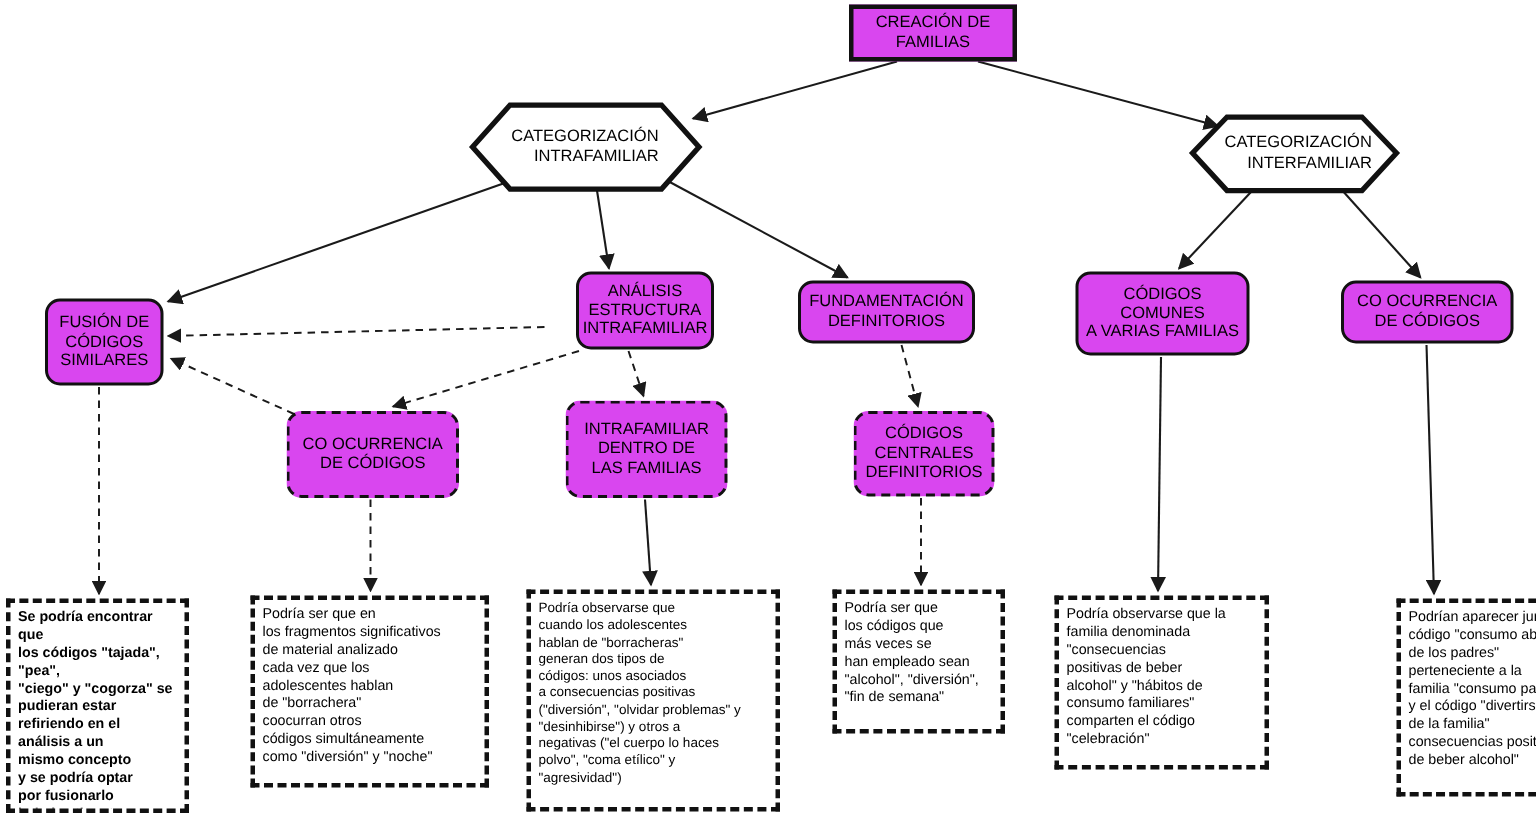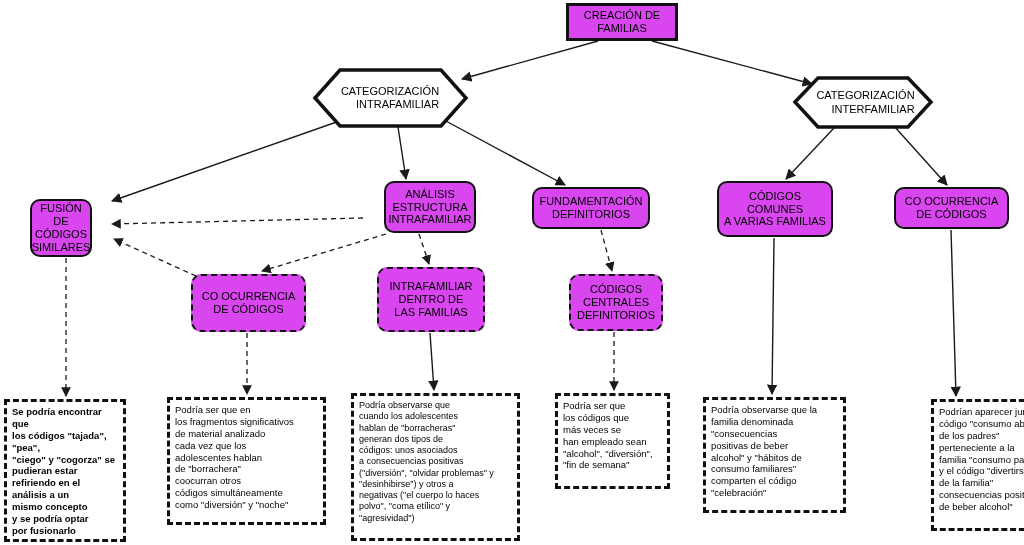--- a/index.html
+++ b/index.html
@@ -19,21 +19,21 @@
     position:absolute; display:flex; align-items:center; justify-content:center;
     text-align:right; font-size:11px; line-height:1.2; white-space:pre-line; color:#000;
   }
   .note {
     position:absolute; border:3px dashed #111; background:#fff;
     font-size:9.5px; line-height:1.25; padding:4px 5px; white-space:pre-line;
     color:#000; overflow:hidden;
   }
   
   #n-creacion            { left:566px; top:3px;  width:112px; height:38px; }
-  #n-fusion              { left:30px;  top:199px; width:62px;  height:58px; }
+  #n-fusion              { left:30px;  top:199px; width:79px;  height:58px; }
   #n-analisis            { left:364px; top:181px; width:92px;  height:52px;margin-left:20px; }
   #n-fundamentacion      { left:532px; top:187px; width:118px; height:42px; }
   #n-codigos-comunes     { left:717px; top:181px; width:116px; height:56px; }
   #n-co-ocurrencia-inter { left:894px; top:187px; width:115px; height:42px; }
   #n-co-ocurrencia-intra { left:191px; top:274px; width:115px; height:58px; }
   #n-agrupaciones        { left:377px; top:267px; width:108px; height:65px; }
   #n-codigos-centrales   { left:569px; top:274px; width:94px;  height:57px; }
   #hx-intra-label        { left:318px; top:74px;  width:144px; height:48px; }
   #hx-inter-label        { left:799px; top:80px;  width:133px; height:45px; }
   

